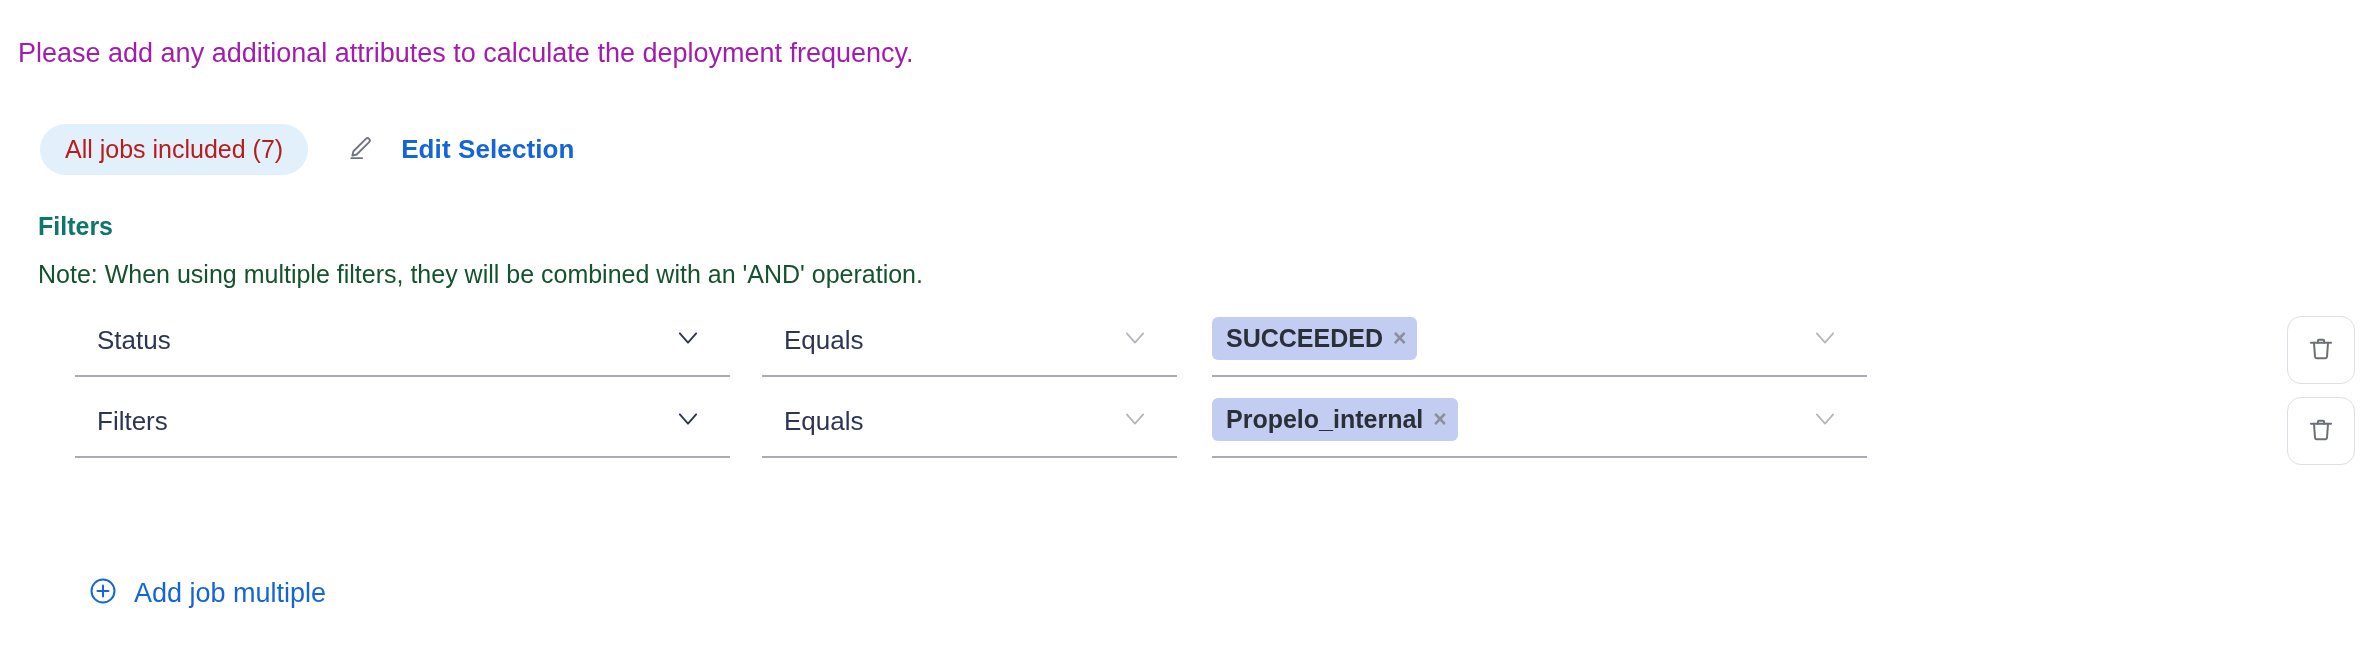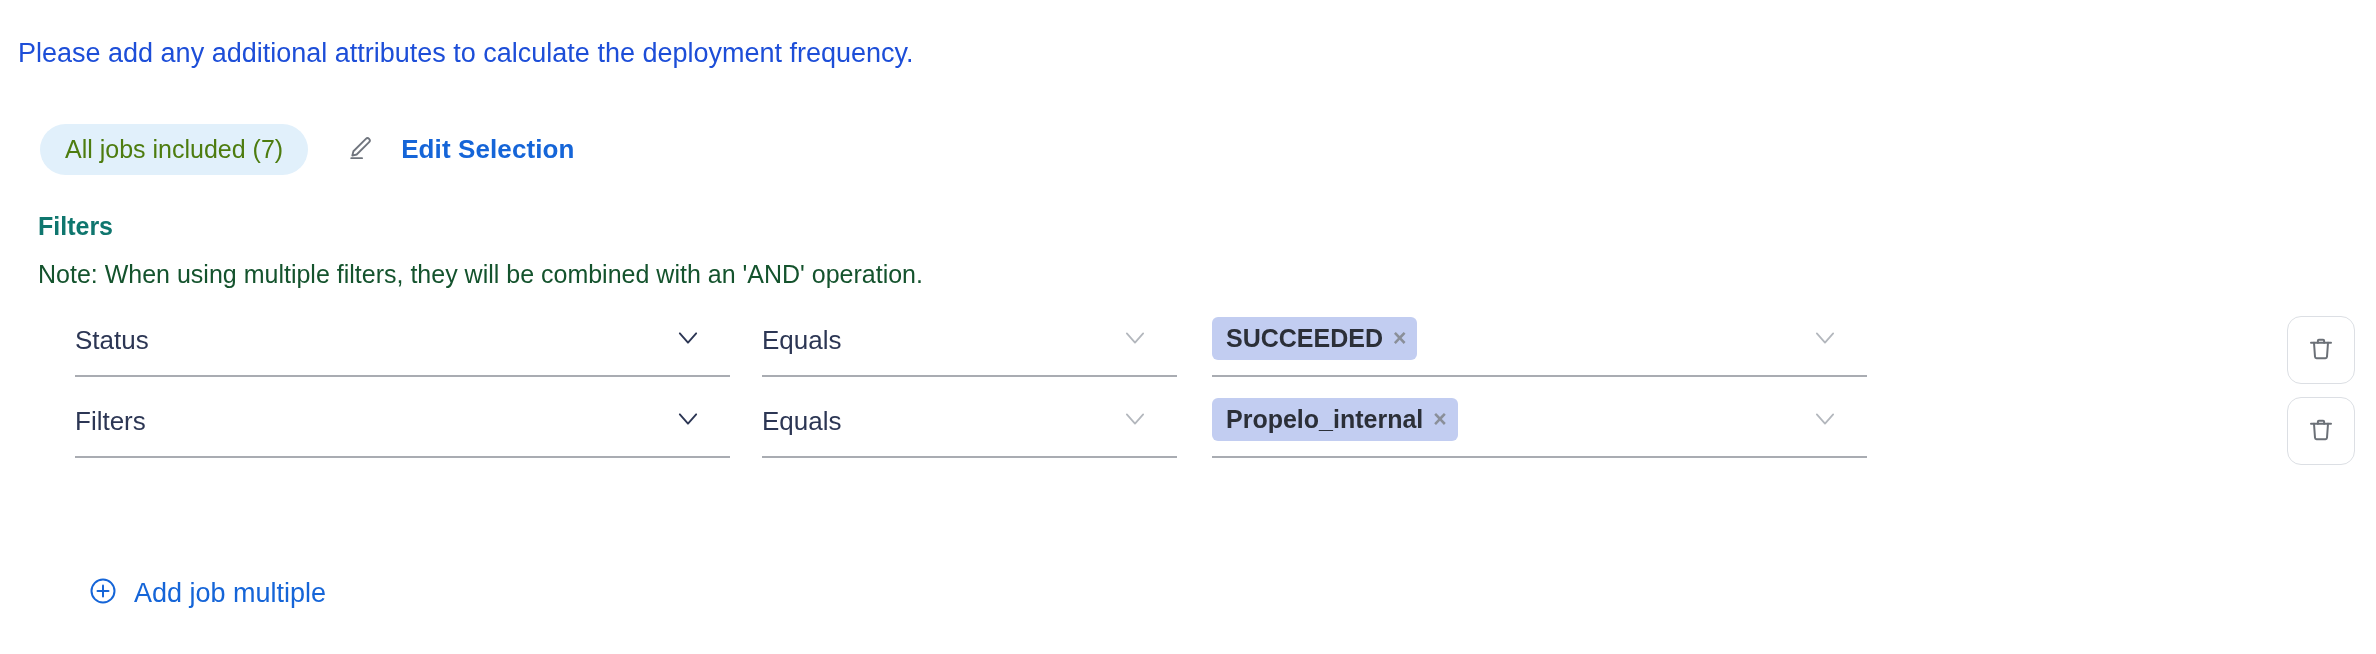--- a/index.html
+++ b/index.html
@@ -17,39 +17,39 @@
     position: relative;
   }
 
   
   .intro {
     position: absolute;
     left: 18px;
     top: 36px;
     font-size: 27px;
     line-height: 34px;
-    color: #1d4ed8;
+    color: #a21caf;
     white-space: nowrap;
   }
 
   
   .selection-row {
     position: absolute;
     left: 40px;
     top: 124px;
     display: flex;
     align-items: center;
     gap: 40px;
   }
   .jobs-pill {
     height: 51px;
     padding: 0 25px;
     border-radius: 26px;
     background: #e1f0fb;
-    color: #4d7c0f;
+    color: #b91c1c;
     font-size: 25px;
     display: flex;
     align-items: center;
     justify-content: center;
     white-space: nowrap;
     cursor: pointer;
   }
   .edit-selection {
     display: flex;
     align-items: center;
@@ -101,20 +101,21 @@
     align-items: center;
   }
   .field.col-attr  { left: 75px;   width: 655px; }
   .field.col-op    { left: 762px;  width: 415px; }
   .field.col-val   { left: 1212px; width: 655px; }
 
   .field .value-text {
     font-size: 26px;
     color: #2c3654;
     white-space: nowrap;
+    margin-left: 22px;
   }
 
   .chev {
     position: absolute;
     right: 28px;
     top: 50%;
     transform: translateY(-50%);
     display: block;
   }
   .chev.dark  { color: #2c3654; }

